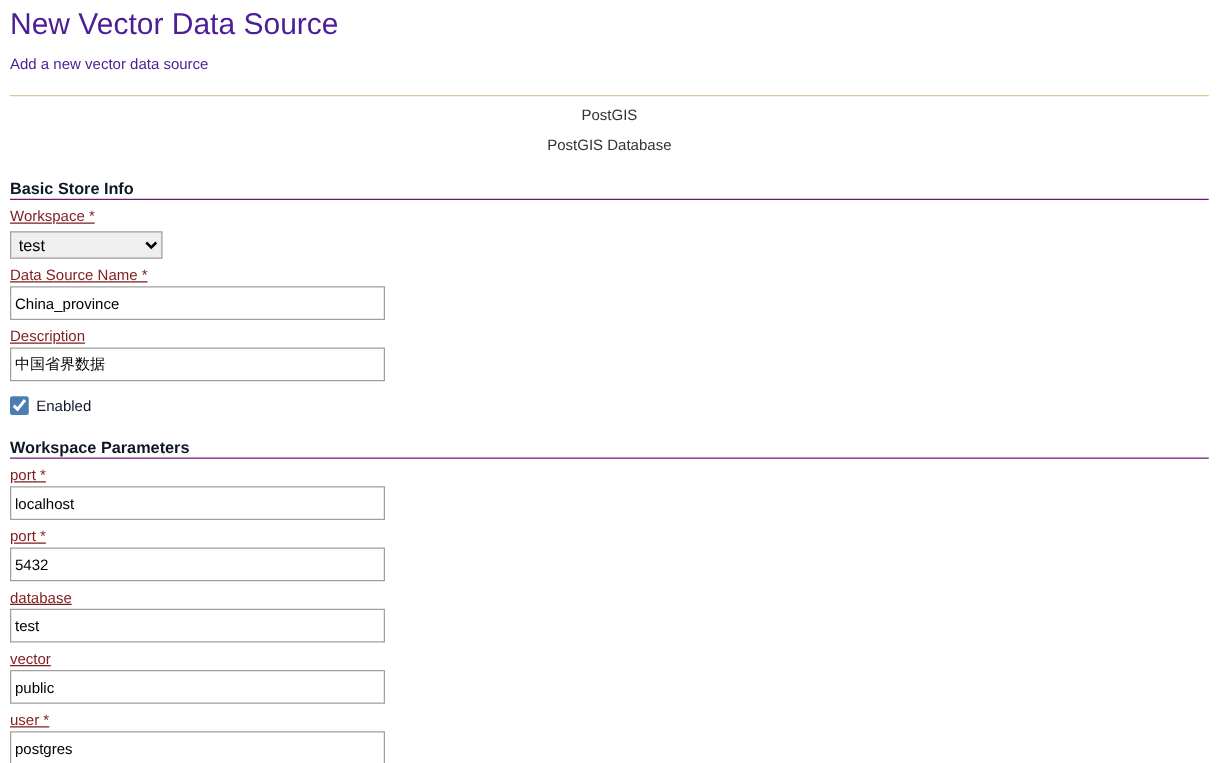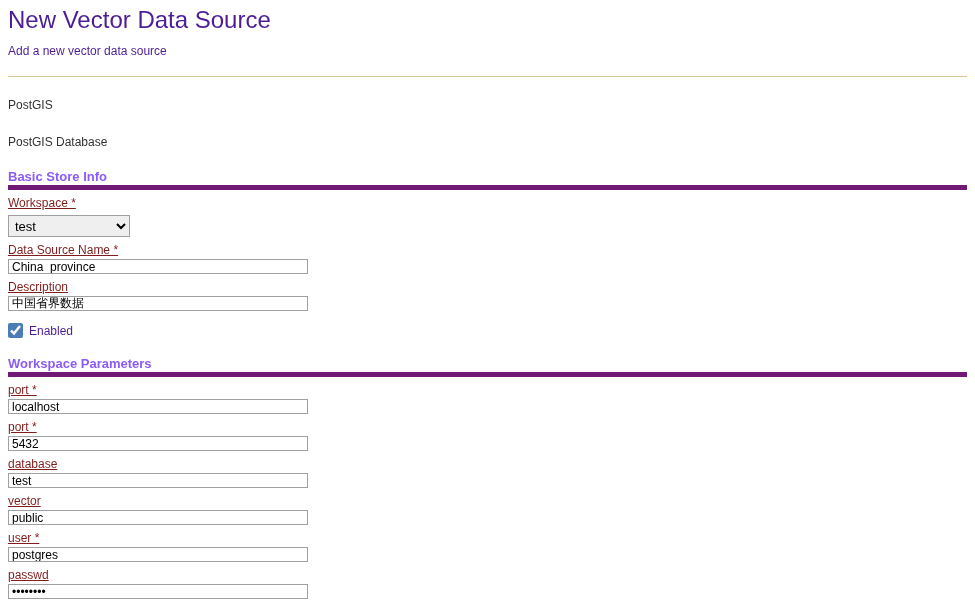--- a/index.html
+++ b/index.html
@@ -28,30 +28,31 @@
       font-size: 12px;
       margin-bottom: 18px;
     }
     .divider-line {
       border-top: 1px solid #d8c98f;
       margin-bottom: 4px;
     }
     .store-type {
       font-size: 12px;
       color: #333;
-      margin-top: 19px;
+      margin-top: 6px;
       line-height: 1.5;
+      text-align: center;
     }
     .section-heading {
       font-size: 13px;
       font-weight: bold;
-      color: #8b5cf6;
+      color: #0f172a;
       margin-top: 18px;
       margin-bottom: 1px;
-      border-bottom: 5px solid #701a75;
+      border-bottom: 1px solid #701a75;
       padding-bottom: 1px;
     }
     .form-label {
       font-size: 12px;
       color: #7f1d1d;
       display: block;
       margin-top: 6px;
       margin-bottom: 2px;
       text-decoration: underline;
     }
@@ -65,36 +66,36 @@
       height: 22px;
       margin-top: 3px;
     }
     .text-input {
       font-family: inherit;
       font-size: 12px;
       padding: 2px 3px;
       width: 300px;
       border: 1px solid #a0a0a0;
       background: #fff;
-      height: 15px;
+      height: 27px;
     }
     .checkbox-row {
       margin-top: 12px;
       display: flex;
       align-items: center;
       gap: 6px;
     }
     .checkbox-input {
       width: 15px;
       height: 15px;
       accent-color: #4a7db3;
     }
     .checkbox-label {
       font-size: 12px;
-      color: #4c1d95;
+      color: #0f172a;
     }
   </style>
 </head>
 <body>
 
 
 
 <h1 class="page-title">New Vector Data Source</h1>
 <div class="page-subtitle">Add a new vector data source</div>
 

